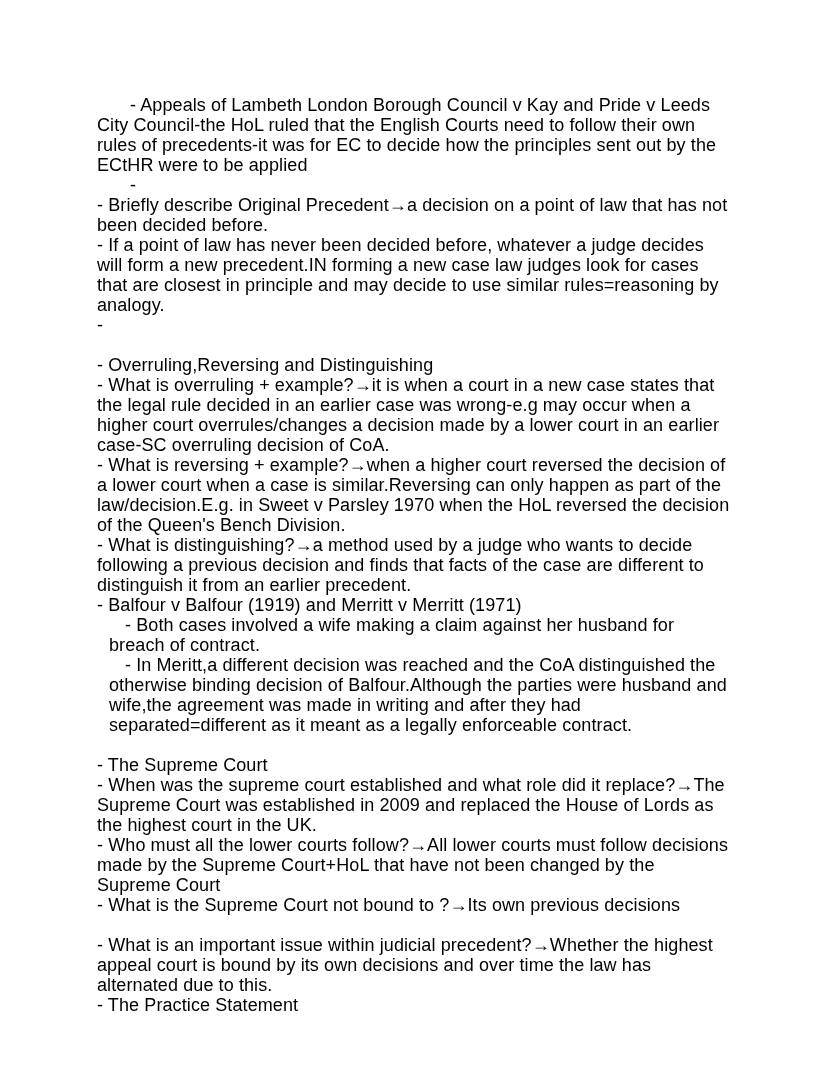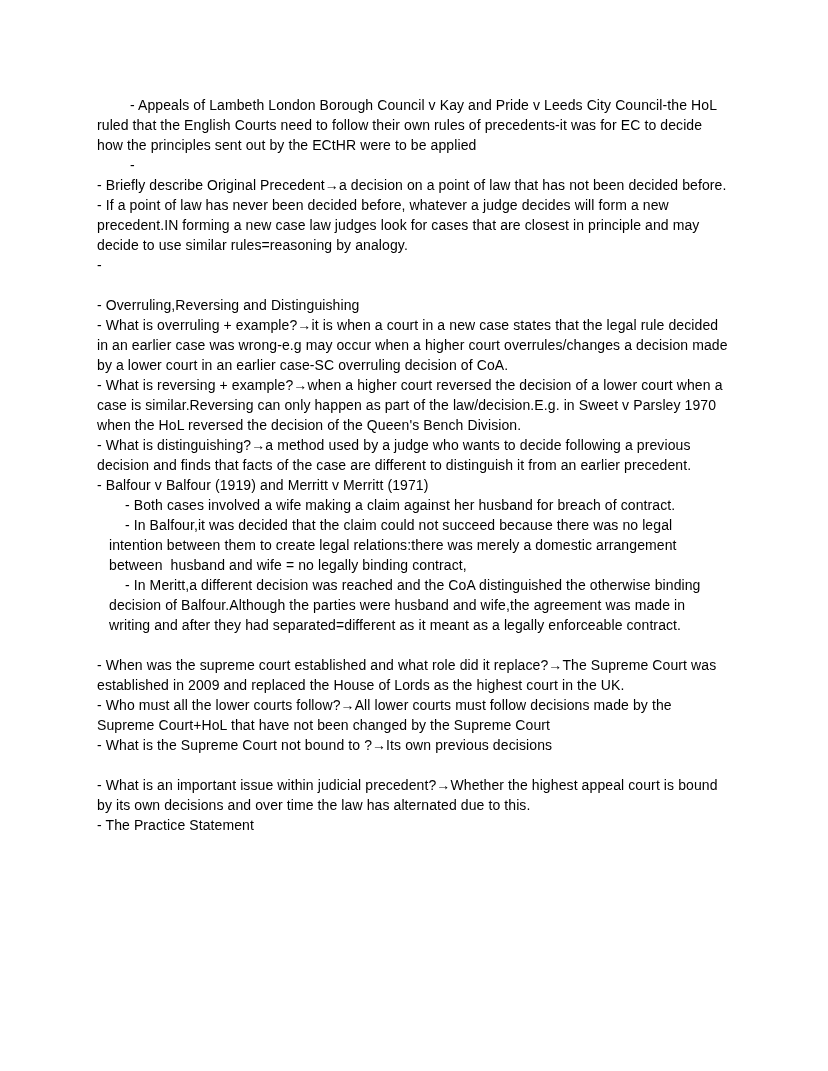--- a/index.html
+++ b/index.html
@@ -19,21 +19,21 @@
     width: 828px;
     height: 1071px;
     background: #ffffff;
     overflow: hidden;
   }
   .doc-body {
     position: absolute;
     left: 97px;
     top: 95px;
     width: 633px;
-    font-size: 14px;
+    font-size: 18px;
     line-height: 20px;
     letter-spacing: 0.1px;
   }
   .block {
     margin: 0;
     white-space: pre-wrap;
     word-wrap: break-word;
   }
   .block.bold {
     font-weight: normal;
@@ -59,23 +59,23 @@
       <div class="block">- Briefly describe Original Precedent→a decision on a point of law that has not been decided before.</div>
       <div class="block">- If a point of law has never been decided before, whatever a judge decides will form a new precedent.IN forming a new case law judges look for cases that are closest in principle and may decide to use similar rules=reasoning by analogy.</div>
       <div class="block">-</div>
       <div class="block blank"></div>
       <div class="block bold">- Overruling,Reversing and Distinguishing</div>
       <div class="block">- What is overruling + example?→it is when a court in a new case states that the legal rule decided in an earlier case was wrong-e.g may occur when a higher court overrules/changes a decision made by a lower court in an earlier case-SC overruling decision of CoA.</div>
       <div class="block">- What is reversing + example?→when a higher court reversed the decision of a lower court when a case is similar.Reversing can only happen as part of the law/decision.E.g. in Sweet v Parsley 1970 when the HoL reversed the decision of the Queen's Bench Division.</div>
       <div class="block">- What is distinguishing?→a method used by a judge who wants to decide following a previous decision and finds that facts of the case are different to distinguish it from an earlier precedent.</div>
       <div class="block">- Balfour v Balfour (1919) and Merritt v Merritt (1971)</div>
       <div class="block indent-sm">- Both cases involved a wife making a claim against her husband for breach of contract.</div>
-      <div class="block indent-sm">- In Balfour,it was decided that the claim could not succeed because there was no legal intention between them to create legal relations:there was merely a domestic arrangement between  husband and wife = no legally binding contract,</div>
       <div class="block indent-sm">- In Meritt,a different decision was reached and the CoA distinguished the otherwise binding decision of Balfour.Although the parties were husband and wife,the agreement was made in writing and after they had separated=different as it meant as a legally enforceable contract.</div>
       <div class="block blank"></div>
+      <div class="block bold">- The Supreme Court</div>
       <div class="block">- When was the supreme court established and what role did it replace?→The Supreme Court was established in 2009 and replaced the House of Lords as the highest court in the UK.</div>
       <div class="block">- Who must all the lower courts follow?→All lower courts must follow decisions made by the Supreme Court+HoL that have not been changed by the Supreme Court</div>
       <div class="block">- What is the Supreme Court not bound to ?→Its own previous decisions</div>
       <div class="block blank"></div>
       <div class="block">- What is an important issue within judicial precedent?→Whether the highest appeal court is bound by its own decisions and over time the law has alternated due to this.</div>
       <div class="block bold">- The Practice Statement</div>
     </div>
 </div>
 
 </body></html>

